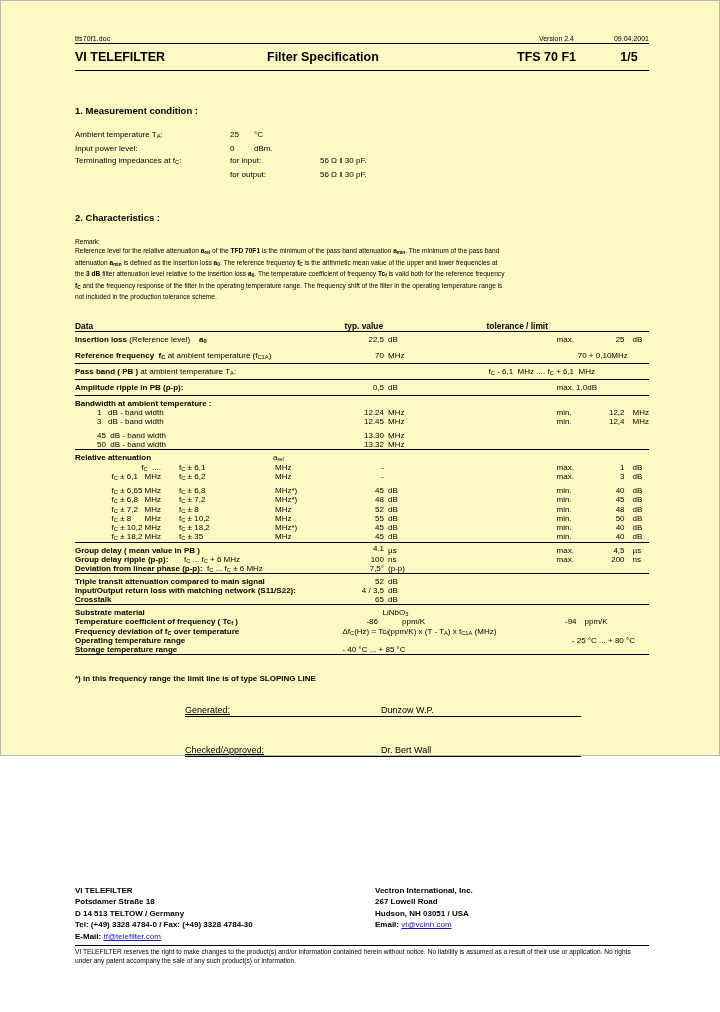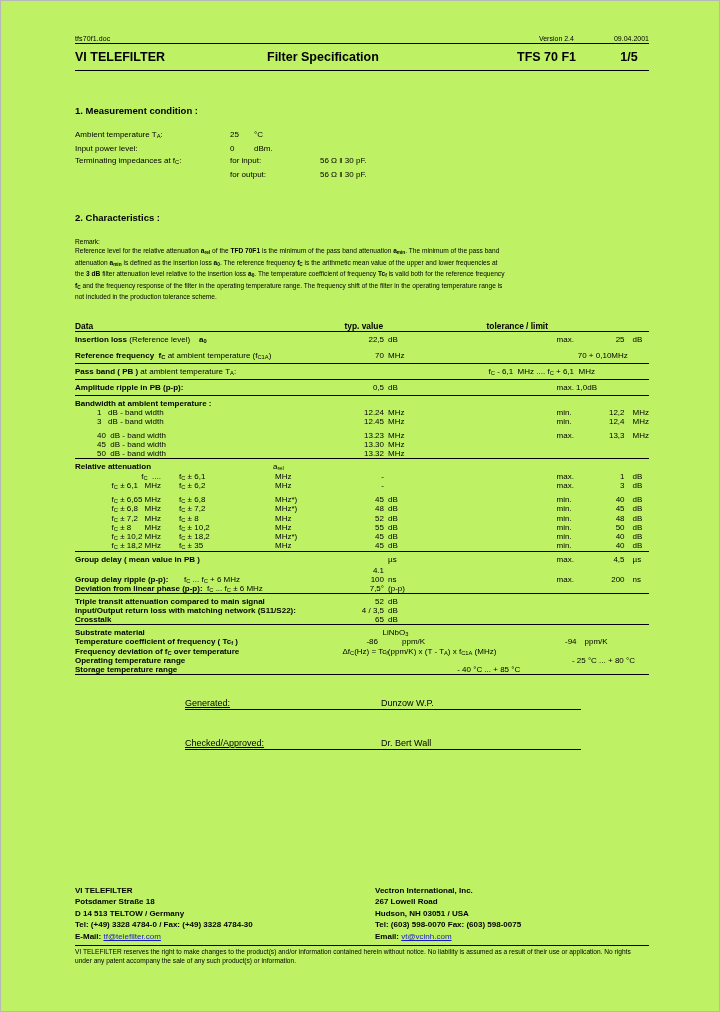--- a/index.html
+++ b/index.html
@@ -12,22 +12,22 @@
     height: 1012px;
     font-family: "Liberation Sans", sans-serif;
     color: #000000;
     position: relative;
     overflow: hidden;
   }
   .page {
     position: absolute;
     left: 0; top: 0;
     width: 720px;
-    height: 1012px;
-    background: #bef264;
+    height: 756px;
+    background: #fef9c3;
     border: 1px solid #b8b8b8;
     box-sizing: border-box;
   }
   .content {
     position: absolute;
     left: 74px;
     top: 34px;
     width: 574px;
   }
   
@@ -280,32 +280,20 @@
             <span class="w1">min.</span>
             <span class="w2">12,4</span>
             <span>MHz</span>
           </span>
         </td>
       </tr>
       <tr class="gap-row">
             <td colspan="4"></td>
           </tr>
       <tr>
-        <td><span class="sub-ind">40&nbsp; dB - band width</span></td>
-        <td class="c-typ">13.23</td>
-        <td class="c-unit">MHz</td>
-        <td>
-          <span class="tol-inline tol-grp">
-            <span class="w1">max.</span>
-            <span class="w2">13,3</span>
-            <span>MHz</span>
-          </span>
-        </td>
-      </tr>
-      <tr>
         <td><span class="sub-ind">45&nbsp; dB - band width</span></td>
         <td class="c-typ">13.30</td>
         <td class="c-unit">MHz</td>
         <td></td>
       </tr>
       <tr>
         <td><span class="sub-ind">50&nbsp; dB - band width</span></td>
         <td class="c-typ">13.32</td>
         <td class="c-unit">MHz</td>
         <td></td>
@@ -467,21 +455,21 @@
               <span class="tol-inline tol-grp">
                 <span class="w1">min.</span>
                 <span class="w2">40</span>
                 <span>dB</span>
               </span>
             </td>
       </tr>
 
       <tr class="rule-top">
         <td class="b" style="padding-top:3px;">Group delay ( mean value in PB )</td>
-        <td class="c-typ" style="padding-top:14px;">4.1</td>
+        <td class="c-typ" style="padding-top:1px;">4.1</td>
         <td class="c-unit" style="padding-top:3px;">µs</td>
         <td style="padding-top:3px;">
               <span class="tol-inline tol-grp">
                 <span class="w1">max.</span>
                 <span class="w2">4,5</span>
                 <span>µs</span>
               </span>
             </td>
       </tr>
       <tr>
@@ -540,28 +528,29 @@
       <tr>
         <td class="b">Frequency deviation of f<sub>C</sub> over temperature</td>
         <td colspan="3" style="padding-left:-4px;">Δf<sub>C</sub>(Hz) = Tc<sub>f</sub>(ppm/K) x (T - T<sub>A</sub>) x f<sub>C1A</sub> (MHz)</td>
       </tr>
       <tr>
         <td class="b">Operating temperature range</td>
         <td colspan="3" style="text-align:right; padding-right:14px;">- 25 °C ... + 80 °C</td>
       </tr>
       <tr>
         <td class="b">Storage temperature range</td>
-        <td colspan="3" style="text-align:center; padding-right:14px;">- 40 °C ... + 85 °C</td>
+        <td colspan="3" style="text-align:left; padding-right:14px;">- 40 °C ... + 85 °C</td>
       </tr>
       <tr class="rule-top">
             <td colspan="4" style="height:1px;"></td>
           </tr>
     </tbody>
       </table>
 
+    <div class="footnote">*) in this frequency range the limit line is of type SLOPING LINE</div>
 
     <div class="sig-block">
       <div class="sig-row">
         <span class="lab">Generated:</span>
         <span class="nm">Dunzow W.P.</span>
       </div>
       <div class="sig-gap"></div>
       <div class="sig-row">
         <span class="lab">Checked/Approved:</span>
         <span class="nm">Dr. Bert Wall</span>
@@ -576,20 +565,19 @@
         <div class="nm">VI TELEFILTER</div>
         <div class="ln">Potsdamer Straße 18</div>
         <div class="ln">D 14 513 TELTOW / Germany</div>
         <div class="ln">Tel: (+49) 3328 4784-0 / Fax: (+49) 3328 4784-30</div>
         <div class="ln"><span>E-Mail:</span> <a class="mail-link" href="#">tf@telefilter.com</a></div>
       </div>
       <div class="right">
         <div class="nm">Vectron International, Inc.</div>
         <div class="ln">267 Lowell Road</div>
         <div class="ln">Hudson, NH 03051 / USA</div>
-        <div class="ln">Tel: (603) 598-0070 Fax: (603) 598-0075</div>
         <div class="ln"><span>Email:</span> <a class="mail-link" href="#">vt@vcinh.com</a></div>
       </div>
     </div>
     <div class="disclaimer">VI TELEFILTER reserves the right to make changes to the product(s) and/or information contained herein without notice.  No liability is assumed as a result of their use or application.  No rights under any patent accompany the sale of any such product(s) or information.</div>
   </div>
 
 </div>
 
 </body></html>

